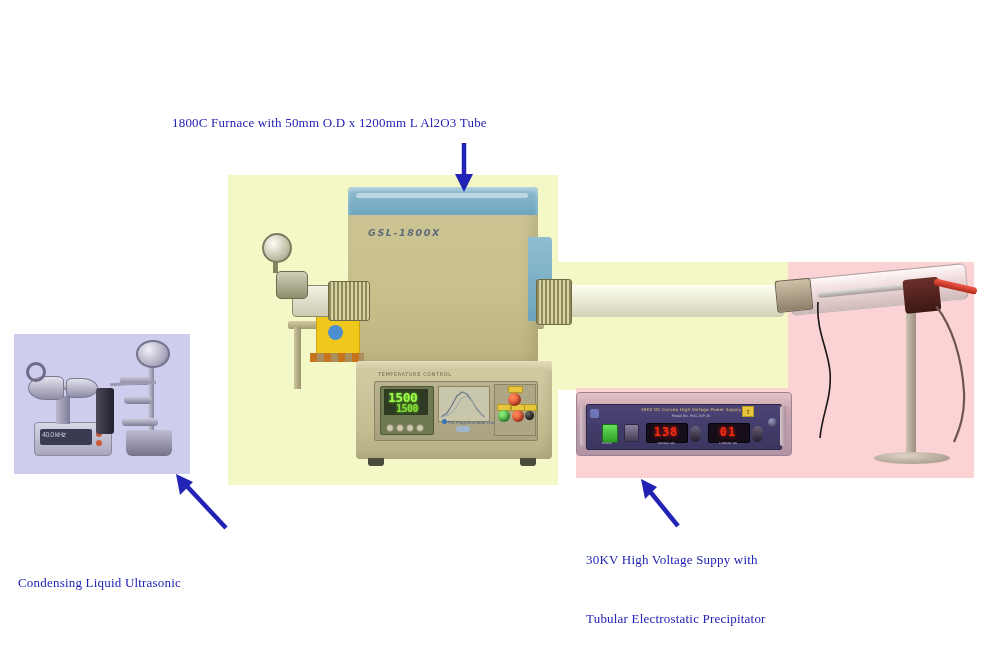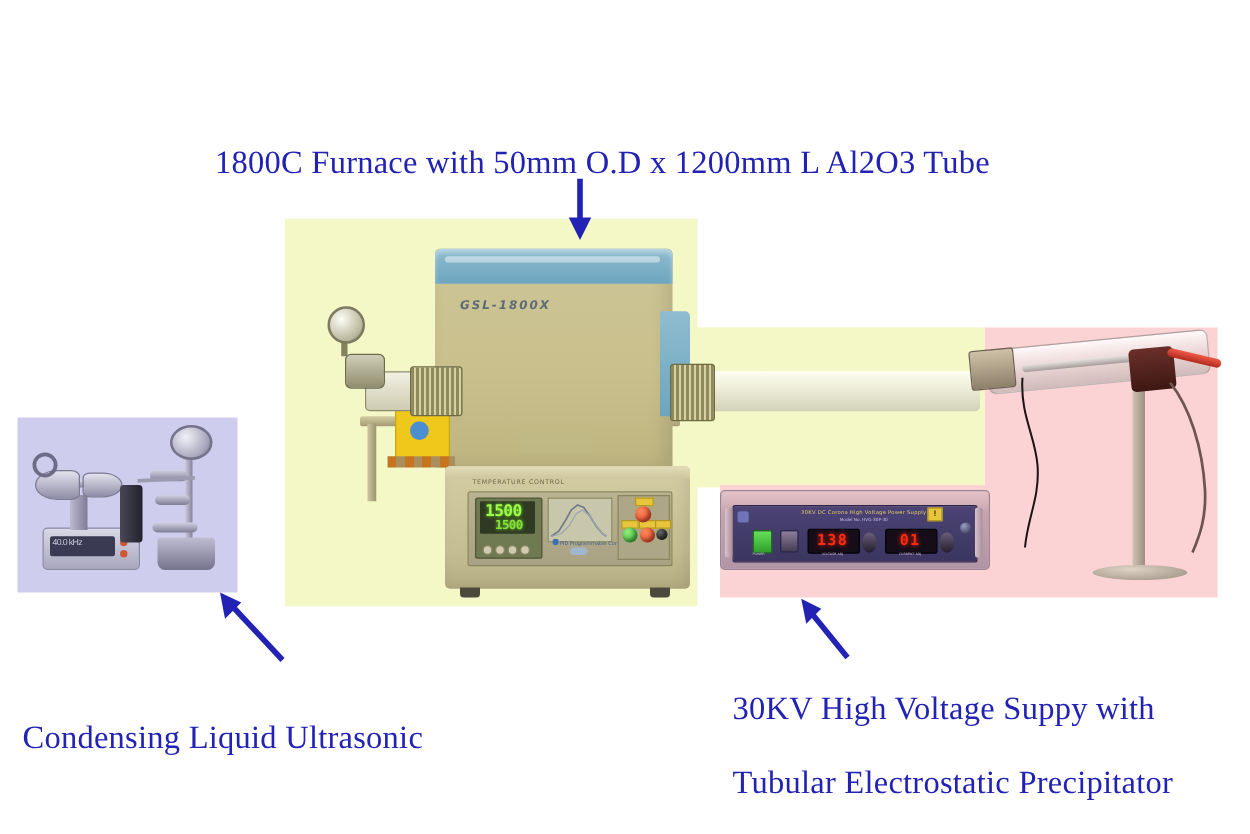--- a/index.html
+++ b/index.html
@@ -10,39 +10,39 @@
   
   .panel{position:absolute;}
   #panel-yellow{left:228px;top:175px;width:330px;height:310px;background:#f4f7c6;}
   #panel-yellow-2{left:556px;top:262px;width:232px;height:128px;background:#f4f7c6;}
   #panel-pink{left:576px;top:388px;width:212px;height:90px;background:#fbd3d5;}
   #panel-pink-right{left:788px;top:262px;width:186px;height:216px;background:#fbd3d5;}
   #panel-lavender{left:14px;top:334px;width:176px;height:140px;background:#cfcdee;}
 
   
   .caption{position:absolute;color:#2222b4;font-family:"Liberation Serif",serif;
-           font-size:26px;letter-spacing:.2px;white-space:nowrap;}
+           font-size:13px;letter-spacing:.2px;white-space:nowrap;}
   #cap-top{left:172px;top:115px;}
   #cap-bl-1{left:18px;top:531px;}
   #cap-bl-2{left:18px;top:575px;}
   #cap-br-1{left:586px;top:552px;}
   #cap-br-2{left:586px;top:575px;margin-top:36px;}
 
   
   .arrow{position:absolute;}
   .arrow svg{display:block;overflow:visible;}
 
   
   #watermark{position:absolute;left:196px;top:300px;width:612px;height:56px;
              font-family:"DejaVu Sans",sans-serif;font-size:47px;line-height:56px;
              color:rgba(70,70,70,.40);letter-spacing:1px;white-space:nowrap;
              pointer-events:none;}
 
   
-  #furnace{position:absolute;left:228px;top:175px;width:330px;height:310px;margin-top:12px;}
+  #furnace{position:absolute;left:228px;top:175px;width:330px;height:310px;}
 
   
   #tube-left{position:absolute;left:90px;top:110px;width:82px;height:30px;
       background:linear-gradient(#fbfbf0,#e9e9d6 45%,#cfcfb4 100%);
       border-radius:4px;}
   #flange-l-knurl{position:absolute;left:100px;top:106px;width:40px;height:38px;
       background:repeating-linear-gradient(90deg,#8e8a5c 0 2px,#d6d2a2 2px 4px);
       border:1px solid #6e6a44;border-radius:3px;}
   #flange-l-cap{position:absolute;left:64px;top:110px;width:38px;height:30px;
       background:linear-gradient(#f2f1e4,#cdcbb0);border:1px solid #8d8b6e;border-radius:4px;}

